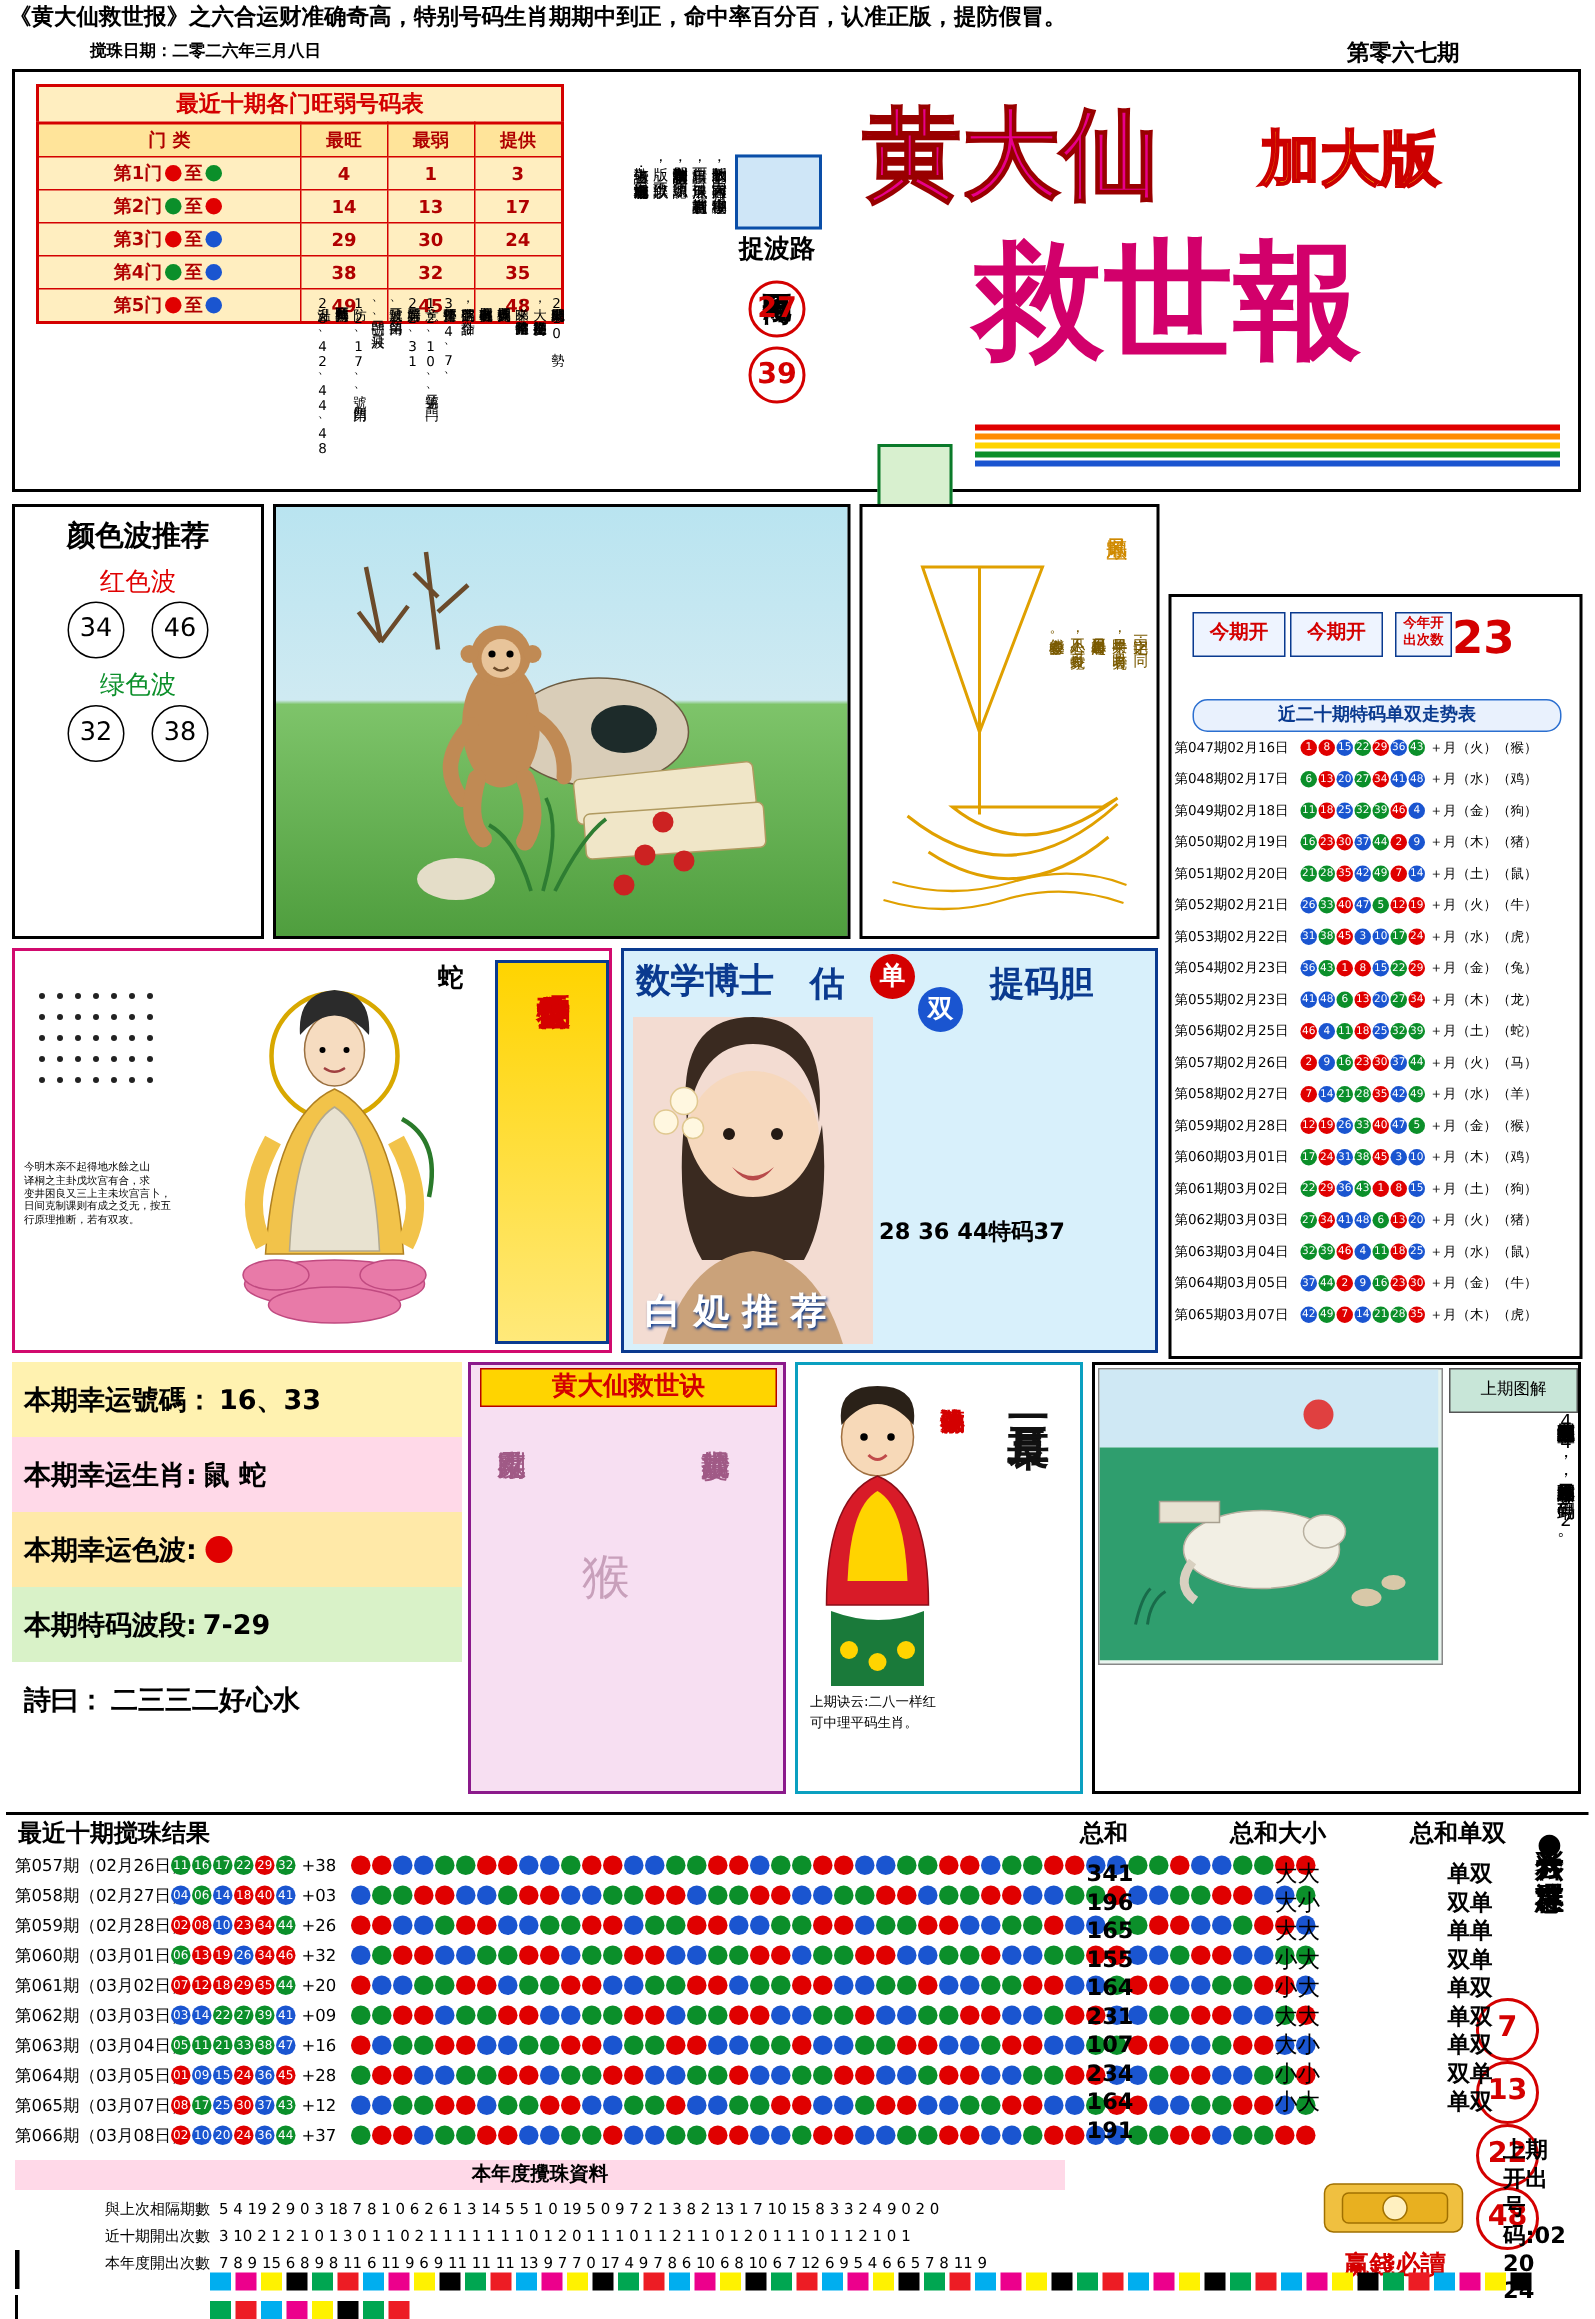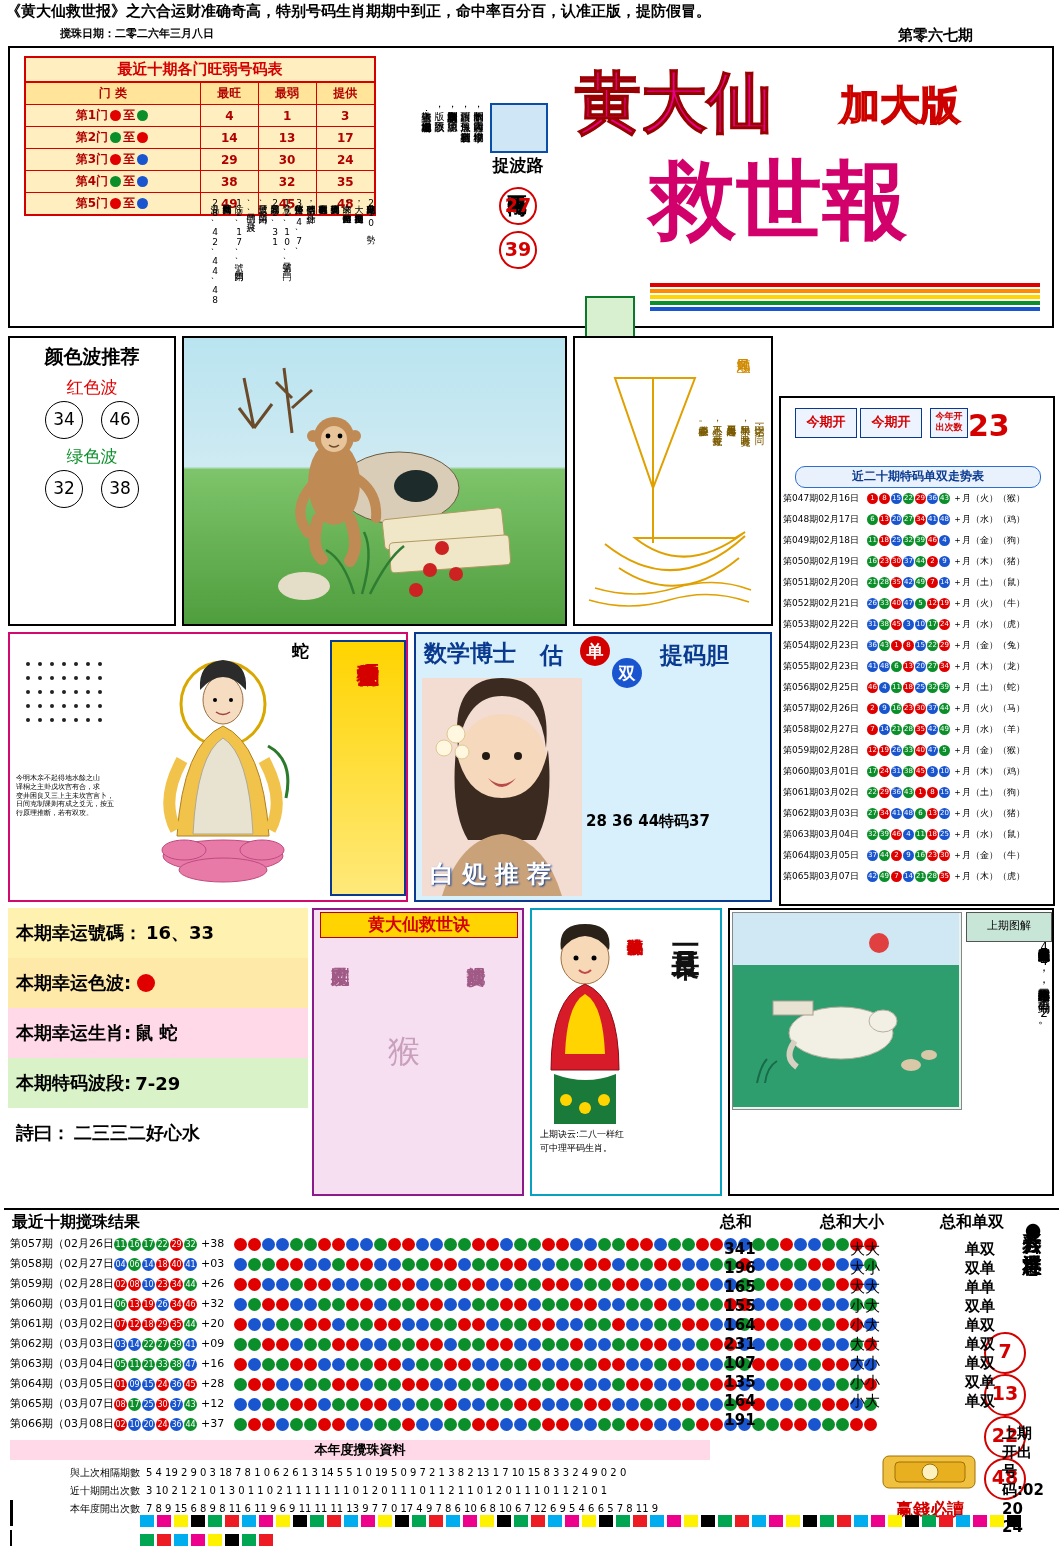--- a/index.html
+++ b/index.html
@@ -438,27 +438,27 @@
   <div class="abs" style="left:660px;top:640px;font-size:23px;font-weight:bold;color:#0a3a8f;">提码胆</div>
   <div class="abs" style="left:586px;top:812px;font-size:15px;font-weight:bold;">28 36 44特码37</div>
   <div class="abs" style="left:430px;top:858px;font-size:24px;font-weight:bold;color:#fff;text-shadow:1px 1px 2px #0a3a8f;font-family:'DejaVu Serif',serif;">白 処 推 荐</div>
 
   <div class="lucky">
       <div id="lucky-rows">
         <div class="lucky-row l1">
           <span>本期幸运號碼：</span>
           <span style="margin-left:4px;">16、33</span>
         </div>
+        <div class="lucky-row l2">
+          <span>本期幸运生肖:</span>
+          <span style="margin-left:4px;">鼠 蛇</span>
+        </div>
         <div class="lucky-row l3">
           <span>本期幸运色波:</span>
           <span style="display:inline-block;width:18px;height:18px;border-radius:50%;background:#e00000;margin-left:6px;"></span>
-        </div>
-        <div class="lucky-row l2">
-          <span>本期幸运生肖:</span>
-          <span style="margin-left:4px;">鼠 蛇</span>
         </div>
         <div class="lucky-row l4">
           <span>本期特码波段:</span>
           <span style="margin-left:4px;">7-29</span>
         </div>
         <div class="lucky-row l5">
           <span>詩曰：</span>
           <span style="margin-left:4px;">二三三二好心水</span>
         </div>
       </div>
@@ -541,21 +541,21 @@
   <div class="sumcol" style="left:820px;">总和大小</div>
   <div class="sumcol" style="left:940px;">总和单双</div>
   <div id="sum-values" class="abs" style="left:700px;top:1240px;width:80px;text-align:center;font-size:15px;font-weight:bold;line-height:19px;">
       <div>341</div>
       <div>196</div>
       <div>165</div>
       <div>155</div>
       <div>164</div>
       <div>231</div>
       <div>107</div>
-      <div>135</div>
+      <div>234</div>
       <div>164</div>
       <div>191</div>
     </div>
   <div id="sum-size" class="abs" style="left:820px;top:1240px;width:90px;text-align:center;font-size:15px;font-weight:normal;line-height:19px;">
       <div>大大</div>
       <div>大小</div>
       <div>大大</div>
       <div>小大</div>
       <div>小大</div>
       <div>大大</div>

